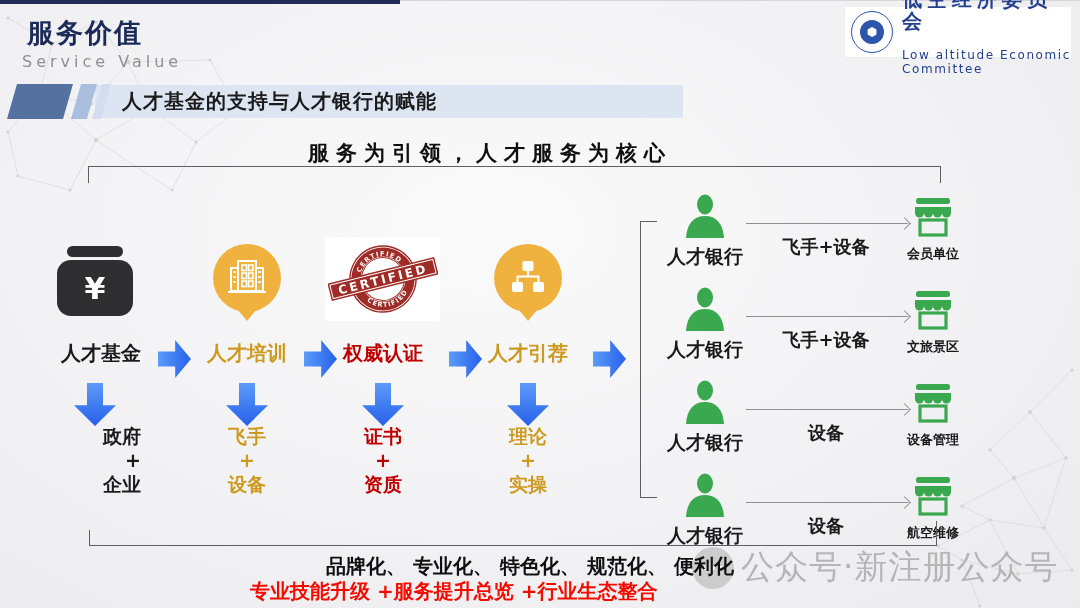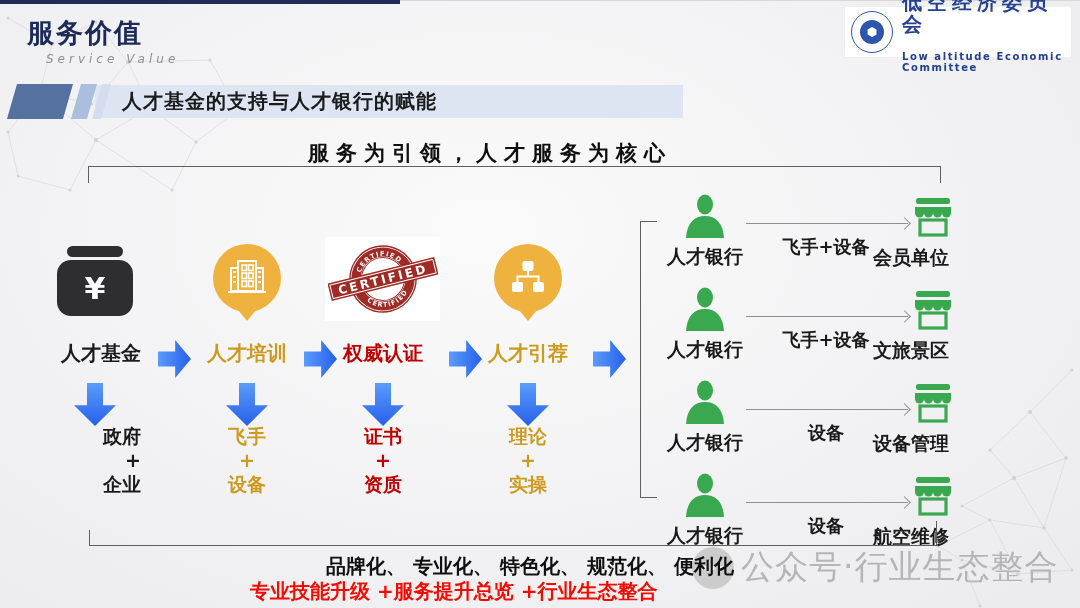--- a/index.html
+++ b/index.html
@@ -6,26 +6,26 @@
   .stage{
     position:relative;width:1080px;height:608px;overflow:hidden;
     background:radial-gradient(ellipse at 45% 38%, #fafafa 0%, #f2f2f4 55%, #ebebed 100%);
     font-family:"DejaVu Sans","Liberation Sans",sans-serif;
   }
   .abs{position:absolute;}
   
   .topline{left:0;top:0;width:400px;height:4px;background:#212c56;}
   .hairline{left:0;top:0;width:1080px;height:1px;background:#d7d7da;}
   .page-title{left:27px;top:15px;font-size:27px;font-weight:bold;color:#1c2a58;letter-spacing:2px;}
-  .page-subtitle{left:46px;top:52px;font-size:12px;color:#8f8f92;letter-spacing:4px;font-style:italic;}
+  .page-subtitle{left:22px;top:52px;font-size:16px;color:#8f8f92;letter-spacing:4px;}
   .logo-box{left:845px;top:7px;width:226px;height:50px;background:#ffffff;display:flex;align-items:center;gap:9px;padding-left:6px;box-sizing:border-box;box-shadow:0 0 0 1px #eeeeef;}
   .seal{width:40px;height:40px;border-radius:50%;border:1.5px solid #2c55a8;display:flex;align-items:center;justify-content:center;background:#fff;flex:0 0 auto;}
   .seal-inner{width:24px;height:24px;border-radius:50%;background:#2d55ab;color:#ffffff;font-size:12px;display:flex;align-items:center;justify-content:center;}
   .logo-cn{font-family:"DejaVu Serif","Liberation Serif",serif;font-size:20px;font-weight:bold;color:#24418f;letter-spacing:5px;line-height:22px;}
-  .logo-en{font-size:10px;color:#24418f;letter-spacing:1.6px;margin-top:16px;font-weight:bold;}
+  .logo-en{font-size:12px;color:#24418f;letter-spacing:1.6px;margin-top:16px;font-weight:normal;}
   
   .pg1{left:12px;top:84px;width:56px;height:35px;background:#54719f;transform:skewX(-16deg);}
   .pg2{left:76px;top:84px;width:16px;height:35px;background:#aabedd;transform:skewX(-16deg);}
   .pg3{left:97px;top:84px;width:9px;height:35px;background:#d4ddee;transform:skewX(-16deg);}
   .section-bar{left:95px;top:85px;width:588px;height:33px;background:#dde4f2;}
   .section-title{left:122px;top:88px;font-size:20px;font-weight:bold;color:#1b1b1b;letter-spacing:1px;}
   
   .banner{left:240px;top:139px;width:500px;text-align:center;font-size:21px;font-weight:bold;color:#0f0f0f;letter-spacing:7px;}
   
   .top-bracket{left:88px;top:166px;width:853px;height:17px;border-top:1.5px solid #5f5f5f;border-left:1.5px solid #5f5f5f;border-right:1.5px solid #5f5f5f;box-sizing:border-box;}
@@ -52,21 +52,21 @@
     clip-path:polygon(0 30%,52% 30%,52% 0,100% 50%,52% 100%,52% 70%,0 70%);}
   .ra1{left:158px;} .ra2{left:304px;} .ra3{left:449px;} .ra4{left:593px;}
   
   .bank-row{left:640px;width:400px;height:80px;padding-left:8px;}
   .row-person{left:38px;top:0;}
   .row-bank{left:8px;top:50px;width:114px;text-align:center;font-size:19px;font-weight:bold;color:#1a1a1a;}
   .garrow{left:106px;top:29px;width:162px;height:2px;border-top:1.5px solid #8f8f8f;}
   .garrow::after{content:"";position:absolute;right:-1px;top:-5.5px;width:8px;height:8px;border-top:1.5px solid #8f8f8f;border-right:1.5px solid #8f8f8f;transform:rotate(45deg);}
   .row-via{left:116px;top:41px;width:140px;text-align:center;font-size:18px;font-weight:bold;color:#1a1a1a;}
   .row-store{left:270px;top:1px;}
-  .row-target{left:233px;top:51px;width:120px;font-size:19px;font-weight:bold;color:#1a1a1a;}
+  .row-target{left:233px;top:51px;width:120px;text-align:center;font-size:13px;font-weight:bold;color:#1a1a1a;}
   
   .footer1{left:250px;top:553px;width:560px;text-align:center;font-size:20px;font-weight:bold;color:#101010;z-index:3;}
   .footer2{left:250px;top:578px;width:560px;font-size:20px;font-weight:bold;color:#f40b00;z-index:3;}
   
   .wm{left:692px;top:545px;display:flex;align-items:center;gap:7px;z-index:2;}
   .wm-icon{width:42px;height:42px;border-radius:50%;background:#c4c4c4;opacity:.8;display:flex;align-items:center;justify-content:center;color:#fff;font-size:20px;font-weight:bold;letter-spacing:1px;}
   .wm-text{font-size:33px;color:#b5b5b5;letter-spacing:1px;}
   .deco{opacity:.65;z-index:0;}
 </style>
 </head>
@@ -339,16 +339,16 @@
     <div class="abs row-target">航空维修</div>
   </div>
 
   <div class="abs bottom-bracket"></div>
   <div class="abs right-tick-ext"></div>
   <div class="abs footer1">品牌化、 专业化、 特色化、 规范化、 便利化</div>
   <div class="abs footer2">专业技能升级 +服务提升总览 +行业生态整合</div>
 
   <div class="abs wm">
     <div class="wm-icon">···</div>
-    <div class="wm-text">公众号·行业生态整合</div>
+    <div class="wm-text">公众号·新注册公众号</div>
   </div>
 
 </div>
 
 </body></html>

